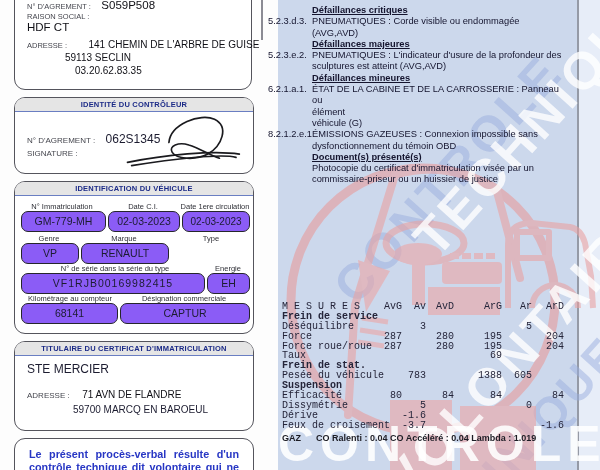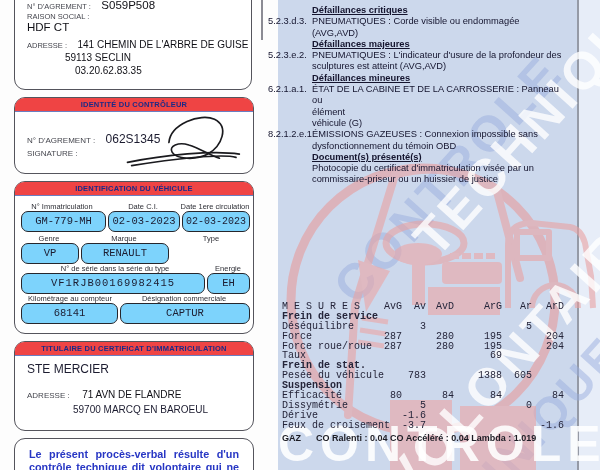--- a/index.html
+++ b/index.html
@@ -19,41 +19,41 @@
   .wm4{left:95px;top:430px;font-size:46px;transform:rotate(-48deg);}
   .wm-bottom{position:absolute;left:16px;top:415px;font-size:50px;font-weight:bold;
              letter-spacing:6px;color:rgba(255,255,255,0.88);}
   .logo{position:absolute;left:8px;top:150px;opacity:0.6;}
 
   
   .topline{position:absolute;left:261px;top:0;width:2px;height:40px;background:#8b8b94;z-index:2;}
 
   
   .box{position:absolute;background:#ffffff;border:1.6px solid #54545c;border-radius:11px;z-index:3;}
-  .boxhdr{height:13px;background:#ef4444;border-bottom:1px solid #6a7ec2;border-radius:9px 9px 0 0;
+  .boxhdr{height:13px;background:#e5e5e5;border-bottom:1px solid #6a7ec2;border-radius:9px 9px 0 0;
           color:#1b2a87;font-size:7.5px;font-weight:bold;text-align:center;line-height:13.5px;letter-spacing:.2px;}
   .lbl{font-size:7.5px;color:#45464e;}
   .val{font-size:10px;color:#101016;}
   .big{font-size:11.5px;color:#101016;}
 
   .box-center{left:14px;top:-46px;width:236px;height:134px;}
   .bc-row{position:absolute;left:12px;white-space:nowrap;}
   .bc-agr{top:40px;}  .bc-rs{top:57px;}  .bc-hdf{top:66px;}
   .bc-adr{top:79px;}  .bc-ville{top:97px;left:50px;} .bc-tel{top:110px;left:50px;padding-left:10px;}
 
   .box-ctrl{left:14px;top:97px;width:238px;height:75px;}
   .ct-agr{position:absolute;left:12px;top:31px;white-space:nowrap;}
   .ct-sig{position:absolute;left:12px;top:51px;}
   .ct-agrval{font-size:12px;margin-left:6px;}
   .signature{position:absolute;left:98px;top:13px;}
 
   .box-veh{left:14px;top:181px;width:238px;height:151px;}
   .fld-lbl{position:absolute;font-size:7.5px;color:#2e2f36;text-align:center;white-space:nowrap;transform:translateX(-50%);}
-  .fld-box{position:absolute;height:19px;border:1.4px solid #26262c;border-radius:7px;background:#7dd3fc;
-           font-size:10.5px;text-align:center;line-height:19px;white-space:nowrap;overflow:visible;font-family:Liberation Mono, monospace;}
+  .fld-box{position:absolute;height:19px;border:1.4px solid #26262c;border-radius:7px;background:#8b5cf6;
+           font-size:10.5px;text-align:center;line-height:19px;white-space:nowrap;overflow:visible;}
   .ls1{letter-spacing:1px;}
 
   .box-tit{left:14px;top:341px;width:238px;height:88px;}
   .tt-nom{position:absolute;left:12px;top:20px;font-size:12px;}
   .tt-adr{position:absolute;left:12px;top:42px;white-space:nowrap;}
   .tt-ville{position:absolute;left:58px;top:62px;font-size:10px;}
 
   .box-note{left:14px;top:438px;width:238px;height:44px;}
   .note-text{margin:9px 14px 0 14px;font-size:10.8px;line-height:13px;font-weight:bold;
              color:#2736c4;text-align:justify;}
@@ -129,21 +129,21 @@
 
   <div class="box box-center">
     <div class="bc-row bc-agr">
       <span class="lbl">N° D'AGREMENT :</span>
       <span class="big" style="margin-left:6px">S059P508</span>
     </div>
     <div class="bc-row bc-rs lbl">RAISON SOCIAL :</div>
     <div class="bc-row bc-hdf big">HDF CT</div>
     <div class="bc-row bc-adr">
       <span class="lbl">ADRESSE :</span>
-      <span class="val" style="margin-left:6px">141 CHEMIN DE L'ARBRE DE GUISE</span>
+      <span class="val" style="margin-left:17px">141 CHEMIN DE L'ARBRE DE GUISE</span>
     </div>
     <div class="bc-row bc-ville val">59113 SECLIN</div>
     <div class="bc-row bc-tel val">03.20.62.83.35</div>
   </div>
 
   <div class="box box-ctrl">
     <div class="boxhdr">IDENTITÉ DU CONTRÔLEUR</div>
     <div class="ct-agr">
       <span class="lbl" style="font-size:8px">N° D'AGREMENT :</span>
       <span class="ct-agrval">062S1345</span>

